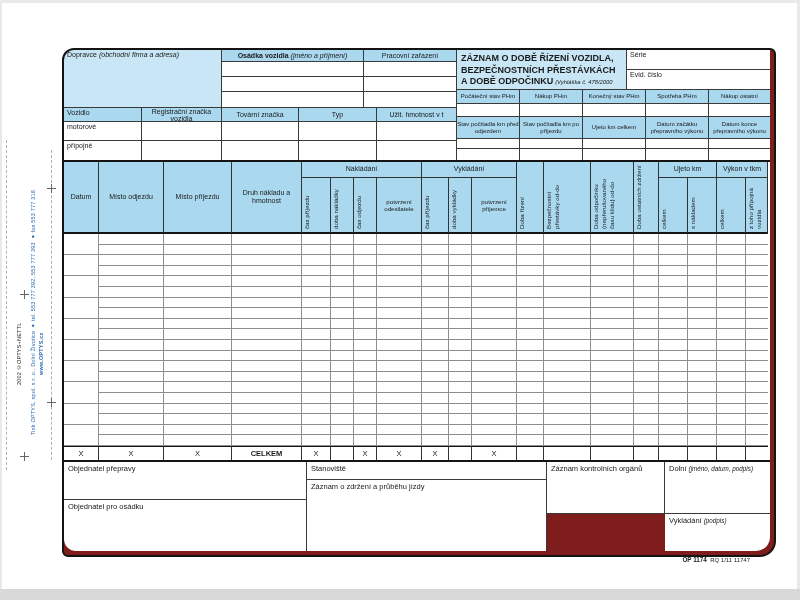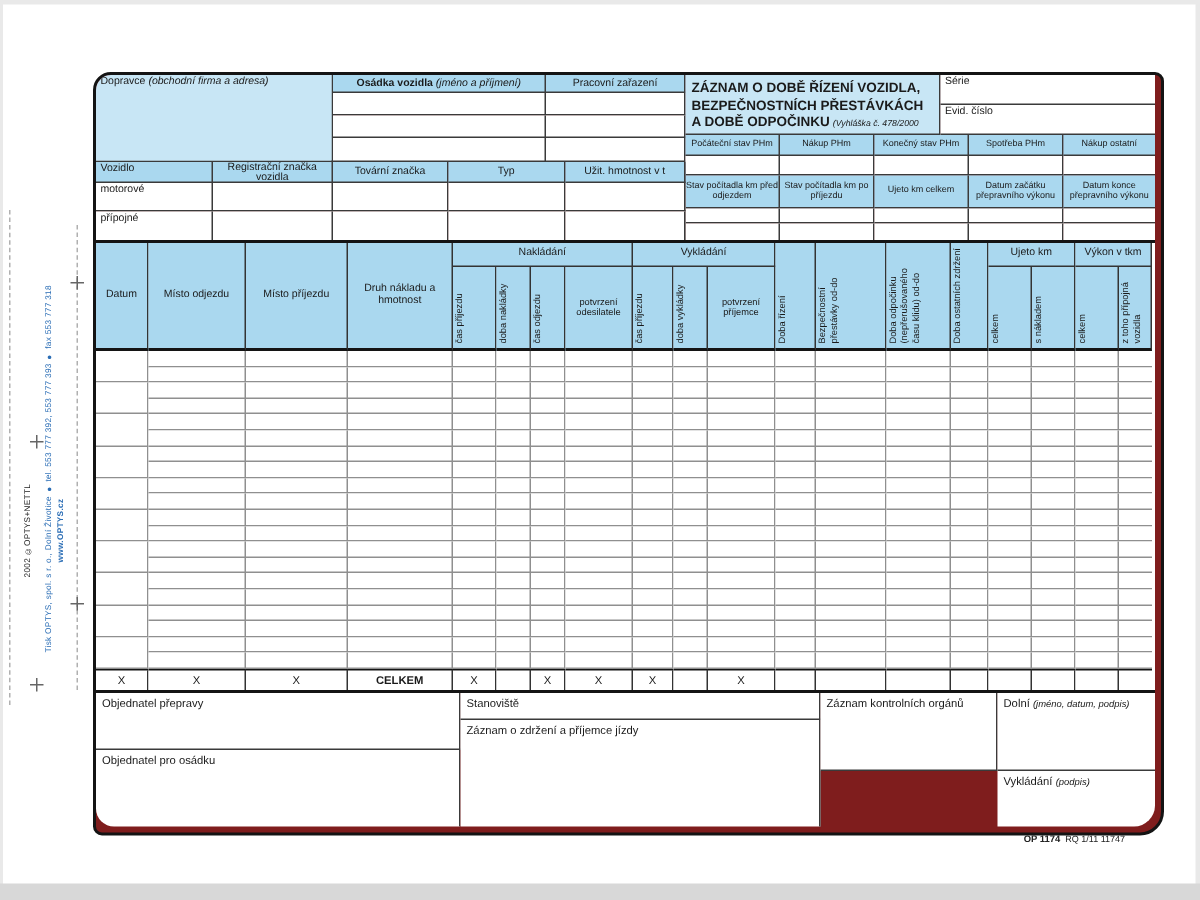--- a/index.html
+++ b/index.html
@@ -608,21 +608,21 @@
       <div class="cell flbl" style="left:0;top:0;width:243px;height:38px;">
         <span>Objednatel přepravy</span>
       </div>
       <div class="cell flbl nb" style="left:0;top:38px;width:243px;height:51px;border-radius:0 0 0 12px;">
         <span>Objednatel pro osádku</span>
       </div>
       <div class="cell flbl" style="left:243px;top:0;width:240px;height:18px;">
         <span>Stanoviště</span>
       </div>
       <div class="cell flbl nb" style="left:243px;top:18px;width:240px;height:71px;">
-        <span>Záznam o zdržení a příjemce jízdy</span>
+        <span>Záznam o zdržení a průběhu jízdy</span>
       </div>
       <div class="cell flbl" style="left:483px;top:0;width:118px;height:52px;">
         <span>Záznam kontrolních orgánů</span>
       </div>
       <div class="cell flbl nr" style="left:601px;top:0;width:105px;height:52px;">
         <span>Dolní</span>
         <span class="fnote">(jméno, datum, podpis)</span>
       </div>
       <div class="cell flbl nr nb" style="left:601px;top:52px;width:105px;height:37px;border-radius:0 0 14px 0;">
         <span>Vykládání</span>

